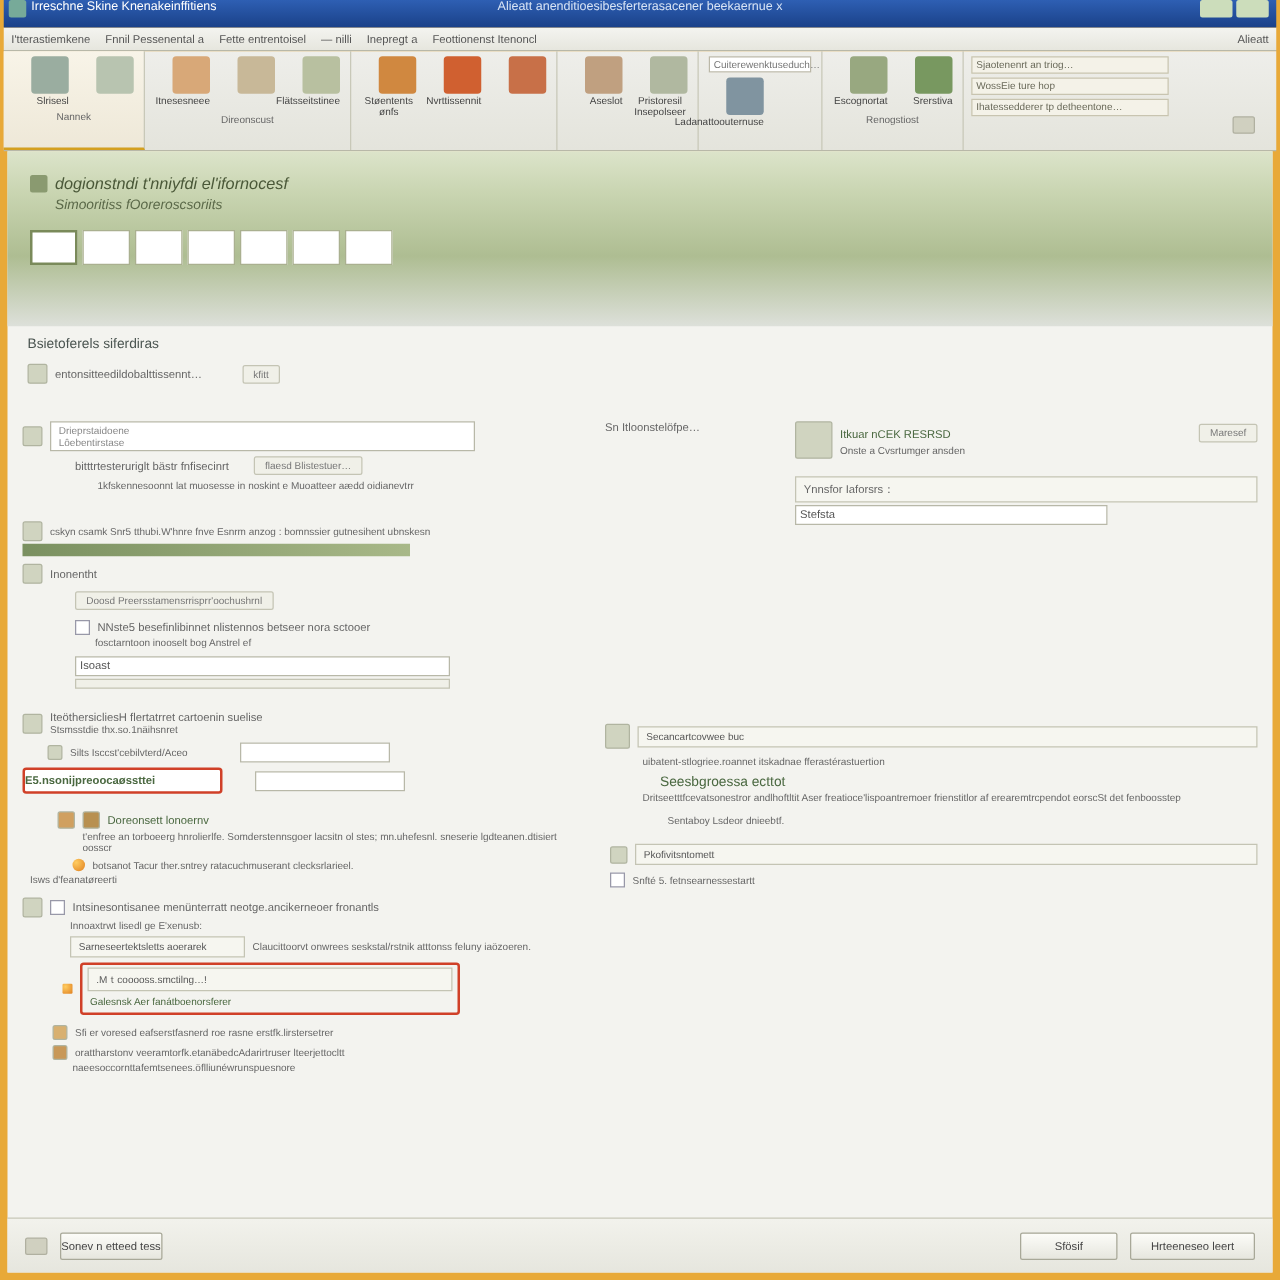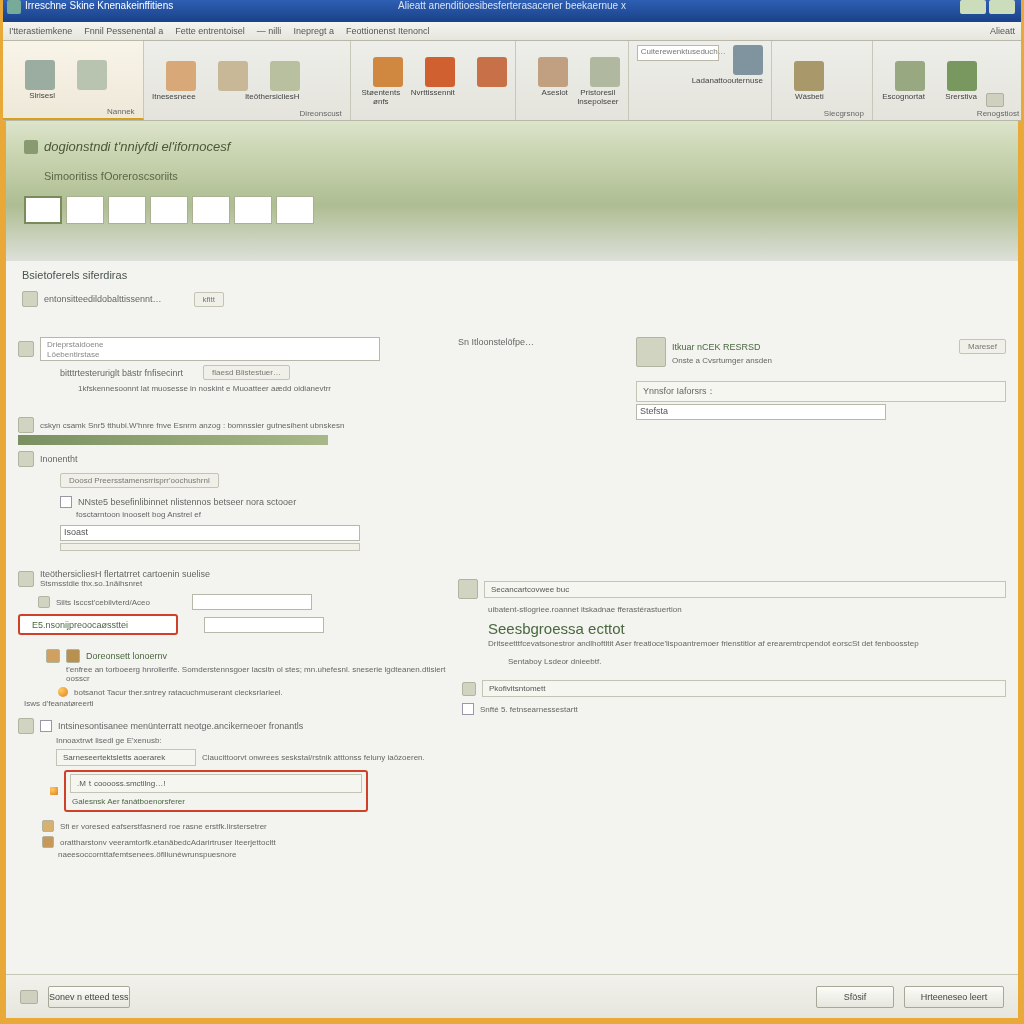--- a/index.html
+++ b/index.html
@@ -8,58 +8,58 @@
 .titlebar { height: 22px; background: linear-gradient(to bottom, #2e5fb3, #1a4189); display: flex; align-items: flex-start; padding: 0 4px; color: #fff; font-size: 10px; position: relative; }
 .titlebar .ticon { width: 14px; height: 14px; background: #7a9; margin-right: 4px; border-radius: 2px; }
 .titlebar .tcenter { position: absolute; left: 50%; transform: translateX(-50%); color: #d8e4f5; }
 .titlebar .tright { position: absolute; right: 6px; display: flex; gap: 3px; }
 .titlebar .wbtn { width: 26px; height: 14px; background: #cdb; border-radius: 2px; }
 .menubar { height: 19px; background: linear-gradient(to bottom, #f4f4f0, #e6e6de); border-bottom: 1px solid #b8b8a8; display: flex; align-items: center; padding: 0 6px; font-size: 9px; color: #555; gap: 12px; }
 .menubar .spacer { flex: 1; }
 .menubar .mgrp { font-size: 9px; }
 
 .ribbon { height: 80px; background: linear-gradient(to bottom, #eeeeea, #e4e4dc); border-bottom: 1px solid #b8b8a8; display: flex; }
-.ribbon-group { border-right: 1px solid #c8c8b8; padding: 4px 8px 2px; display: flex; flex-direction: row; align-items: center; }
+.ribbon-group { border-right: 1px solid #c8c8b8; padding: 4px 8px 20px; display: flex; flex-direction: column; align-items: center; }
 .ribbon-group.sel { background: linear-gradient(to bottom, #f8f4e8, #eee8d8); border-bottom: 2px solid #d4a020; }
 .ribbon-icons { display: flex; gap: 8px; align-items: flex-start; }
 .ribbon-icon { display: flex; flex-direction: column; align-items: flex-end; width: 44px; }
 .ribbon-icon .ico { width: 30px; height: 30px; border-radius: 3px; margin-bottom: 2px; }
 .ribbon-icon .lbl { font-size: 8px; color: #444; text-align: center; line-height: 1.1; }
 .ribbon-group .grplbl { font-size: 8px; color: #666; margin-top: auto; }
 .ribbon-search { width: 82px; height: 16px; background: #fff; border: 1px solid #bbb8a8; font-size: 8px; padding: 1px 3px; color: #777; margin-bottom: 4px; }
 .ribbon-panel { width: 170px; padding: 4px 6px; }
 .ribbon-panel .pline { height: 14px; border: 1px solid #c8c4b0; background: #f4f2e8; margin-bottom: 3px; font-size: 8px; padding: 1px 3px; color: #6a6a5a; }
 
 .content { position: absolute; top: 121px; left: 3px; right: 3px; bottom: 3px; background: #f3f3ef; display: flex; flex-direction: column; }
 .header-area { height: 140px; background: linear-gradient(to bottom, #dce4ca 0%, #c8d4b0 25%, #aebd92 60%, #dde0da 100%); padding: 18px 18px 8px; }
 .header-area .htitle { font-size: 13px; color: #4a5838; font-style: italic; display: flex; align-items: center; gap: 6px; }
 .header-area .htitle .hicon { width: 14px; height: 14px; background: #8a9a70; border-radius: 2px; }
-.header-area .hsub { font-size: 11px; color: #5a6848; margin-top: 16px; margin-left: 20px; }
+.header-area .hsub { font-size: 11px; color: #5a6848; font-style: italic; margin-top: 4px; margin-left: 20px; }
 .header-area .hthumbs { margin-top: 14px; display: flex; gap: 4px; }
 .header-area .hthumb { width: 38px; height: 28px; background: #fff; border: 1px solid #aab090; }
 .header-area .hthumb.sel { border: 2px solid #7a8a5a; }
 
 .section-title { font-size: 11px; color: #4a5450; margin: 8px 0 6px 16px; }
 
 .body-area { flex: 1; padding: 4px 12px 4px 12px; overflow: hidden; font-size: 10px; color: #555; position: relative; }
 
 .row { display: flex; align-items: center; gap: 6px; }
 .small-ico { width: 16px; height: 16px; background: #d0d4c0; border: 1px solid #b0b4a0; border-radius: 2px; flex-shrink: 0; }
 .txtline { font-size: 9px; color: #666; }
 .pill { display: inline-block; padding: 2px 8px; border: 1px solid #c4c4b4; background: #f0f0e8; font-size: 8px; color: #777; border-radius: 2px; }
 
 .input-long { width: 340px; height: 24px; border: 1px solid #b8b8a8; background: #fff; }
 .input-field { height: 16px; border: 1px solid #b8b8a8; background: #fff; font-size: 9px; padding: 1px 3px; }
 
-.two-col { display: flex; }
+.two-col { display: flex; gap: 26px; }
 .colL { flex: 0 0 440px; }
 .colR { flex: 1; }
 
 .panel-box { border: 1px solid #c4c4b4; background: #f6f6f0; padding: 3px 6px; }
-.highlight-red { border: 2px solid #d04028; border-radius: 3px; padding: 3px 12px; background: #fff; }
+.highlight-red { border: 2px solid #d04028; border-radius: 3px; padding: 3px 0; background: #fff; font-weight: bold; }
 .highlight-red2 { border: 2px solid #d04028; border-radius: 3px; padding: 2px 4px; }
 
 .orange-dot { width: 10px; height: 10px; background: radial-gradient(circle at 30% 30%, #ffcc60, #e08020); border-radius: 50%; flex-shrink: 0; }
 
 .footer { height: 44px; border-top: 1px solid #c8c8b8; background: linear-gradient(to bottom, #f2f2ec, #e6e6de); display: flex; align-items: center; padding: 0 14px; gap: 10px; }
 .footer .spacer { flex: 1; }
 .footer .fbtn { min-width: 78px; height: 22px; border: 1px solid #a8a898; background: linear-gradient(to bottom, #fcfcf8, #e6e6de); font-size: 9px; color: #444; display: flex; align-items: center; justify-content: center; border-radius: 2px; }
 .footer .ficon { width: 18px; height: 14px; background: #d0d0c0; border: 1px solid #b0b0a0; border-radius: 2px; }
 
 .checkbox { width: 12px; height: 12px; border: 1px solid #9898a8; background: #fff; flex-shrink: 0; }
@@ -108,21 +108,21 @@
         <div class="ribbon-icon">
             <div class="ico" style="background:#d8a878"></div>
             <div class="lbl">Itnesesneee</div>
           </div>
         <div class="ribbon-icon">
             <div class="ico" style="background:#c8b898"></div>
             <div class="lbl"></div>
           </div>
         <div class="ribbon-icon">
             <div class="ico" style="background:#b8c0a0"></div>
-            <div class="lbl">IteöthersicliesH</div>
+            <div class="lbl">Flätsseitstinee</div>
           </div>
       </div>
       <div class="grplbl">Direonscust</div>
     </div>
     <div class="ribbon-group">
       <div class="ribbon-icons">
         <div class="ribbon-icon">
             <div class="ico" style="background:#d08840"></div>
             <div class="lbl">Støentents ønfs</div>
           </div>
@@ -149,29 +149,20 @@
       </div>
     </div>
     <div class="ribbon-group" style="align-items:flex-start">
       <div class="ribbon-search">Cuiterewenktuseduch…</div>
       <div class="ribbon-icons">
         <div class="ribbon-icon">
             <div class="ico" style="background:#8094a0"></div>
             <div class="lbl">Ladanattoouternuse</div>
           </div>
       </div>
-    </div>
-    <div class="ribbon-group">
-      <div class="ribbon-icons">
-        <div class="ribbon-icon">
-            <div class="ico" style="background:#a8986a"></div>
-            <div class="lbl">Wásbeti</div>
-          </div>
-      </div>
-      <div class="grplbl">Siecgrsnop</div>
     </div>
     <div class="ribbon-group">
       <div class="ribbon-icons">
         <div class="ribbon-icon">
             <div class="ico" style="background:#98a880"></div>
             <div class="lbl">Escognortat</div>
           </div>
         <div class="ribbon-icon">
             <div class="ico" style="background:#789860"></div>
             <div class="lbl">Srerstiva</div>
@@ -358,21 +349,21 @@
         </div>
 
         <div class="colR" style="padding-top:10px">
           <div class="row">
             <div class="small-ico" style="width:20px;height:20px"></div>
             <div class="panel-box" style="flex:1;font-size:8px">
               <span>Secancartcovwee buc</span>
             </div>
           </div>
           <div class="txtline" style="margin:6px 0 0 30px;font-size:8px">uibatent-stlogriee.roannet itskadnae fferastérastuertion</div>
-          <div class="txtline" style="margin:6px 0 0 30px;font-size:15px;color:#4a6840">Seesbgroessa ecttot</div>
+          <div class="txtline" style="margin:6px 0 0 44px;font-size:11px;color:#4a6840">Seesbgroessa ecttot</div>
           <div class="txtline" style="margin:2px 0 0 30px;font-size:8px;line-height:1.3">Dritseetttfcevatsonestror andlhoftltit Aser freatioce'lispoantremoer frienstitlor af erearemtrcpendot eorscSt det fenboosstep</div>
           <div class="txtline" style="margin:8px 0 0 50px;font-size:8px">Sentaboy Lsdeor dnieebtf.</div>
 
           <div style="height:14px"></div>
           <div class="row" style="margin-left:4px">
             <div class="small-ico" style="width:14px;height:14px"></div>
             <div class="panel-box" style="flex:1;font-size:8px">
               <span>Pkofivitsntomett</span>
             </div>
           </div>

